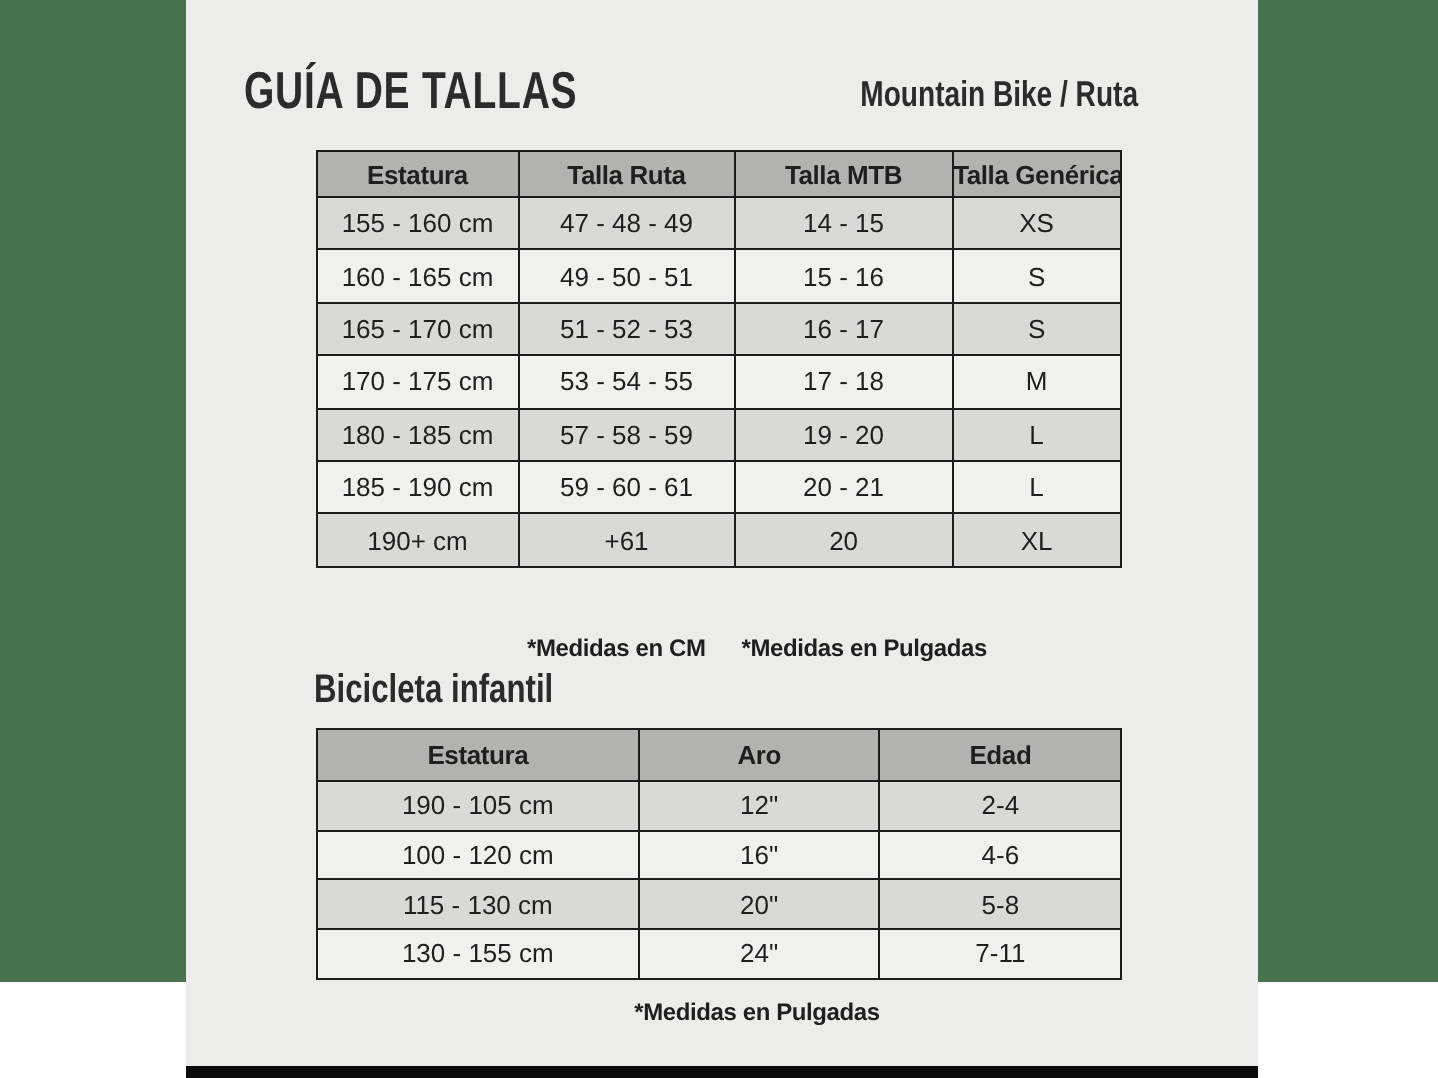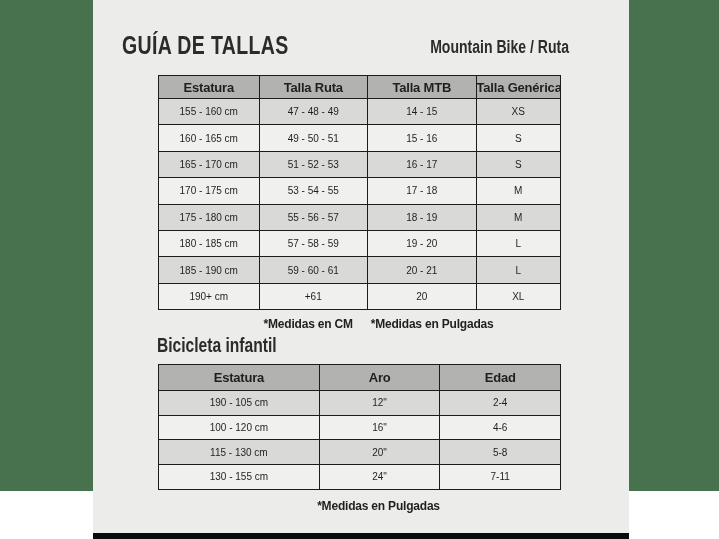--- a/index.html
+++ b/index.html
@@ -56,21 +56,21 @@
     padding: 0;
     white-space: nowrap;
     overflow: hidden;
   }
   th {
     background: var(--header_bg, #b2b2b0);
     font-weight: 700;
     font-size: 13px;
     letter-spacing: -0.2px;
   }
-  td { font-size: 10px; }
+  td { font-size: 13px; }
   tbody tr:nth-child(odd)  td { background: var(--row_odd, #d9d9d7); }
   tbody tr:nth-child(even) td { background: var(--row_even, #f0f0ee); }
 
   .adult-table { top: 75px; }
   .adult-table th { height: 22px; }
   .adult-table td { height: 25.4px; }
 
   .kids-table { top: 364px; }
   .kids-table th { height: 25px; }
   .kids-table td { height: 23.7px; }
@@ -149,26 +149,20 @@
             <td>16 - 17</td>
             <td>S</td>
           </tr>
           <tr>
             <td>170 - 175 cm</td>
             <td>53 - 54 - 55</td>
             <td>17 - 18</td>
             <td>M</td>
           </tr>
           <tr>
-            <td>175 - 180 cm</td>
-            <td>55 - 56 - 57</td>
-            <td>18 - 19</td>
-            <td>M</td>
-          </tr>
-          <tr>
             <td>180 - 185 cm</td>
             <td>57 - 58 - 59</td>
             <td>19 - 20</td>
             <td>L</td>
           </tr>
           <tr>
             <td>185 - 190 cm</td>
             <td>59 - 60 - 61</td>
             <td>20 - 21</td>
             <td>L</td>

